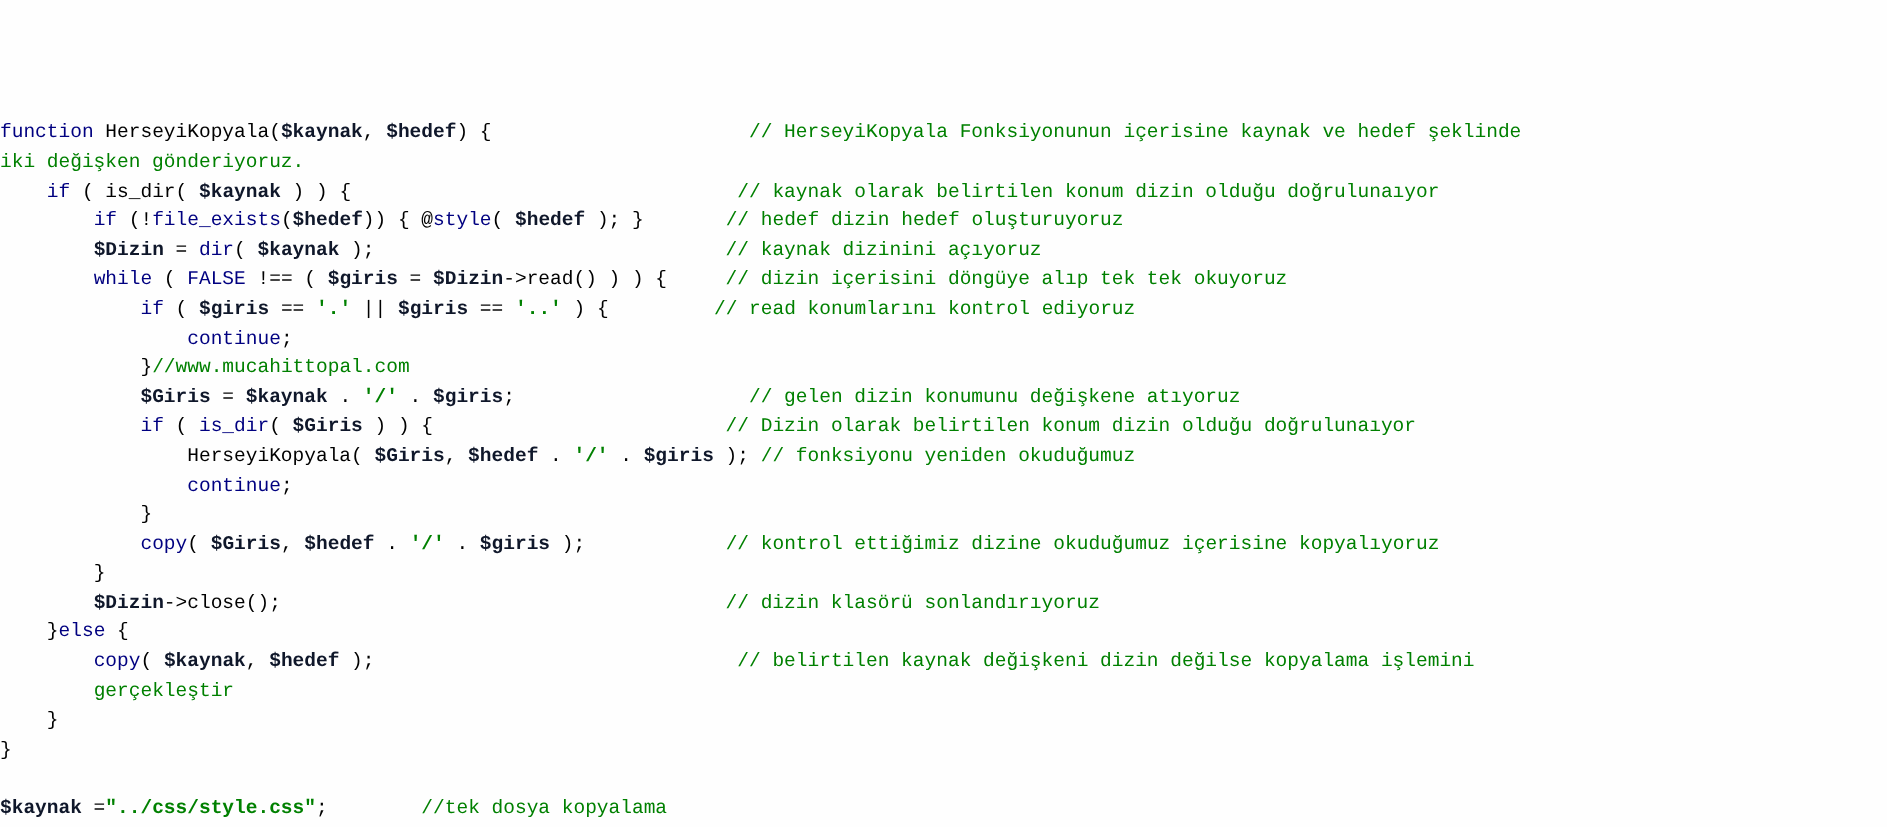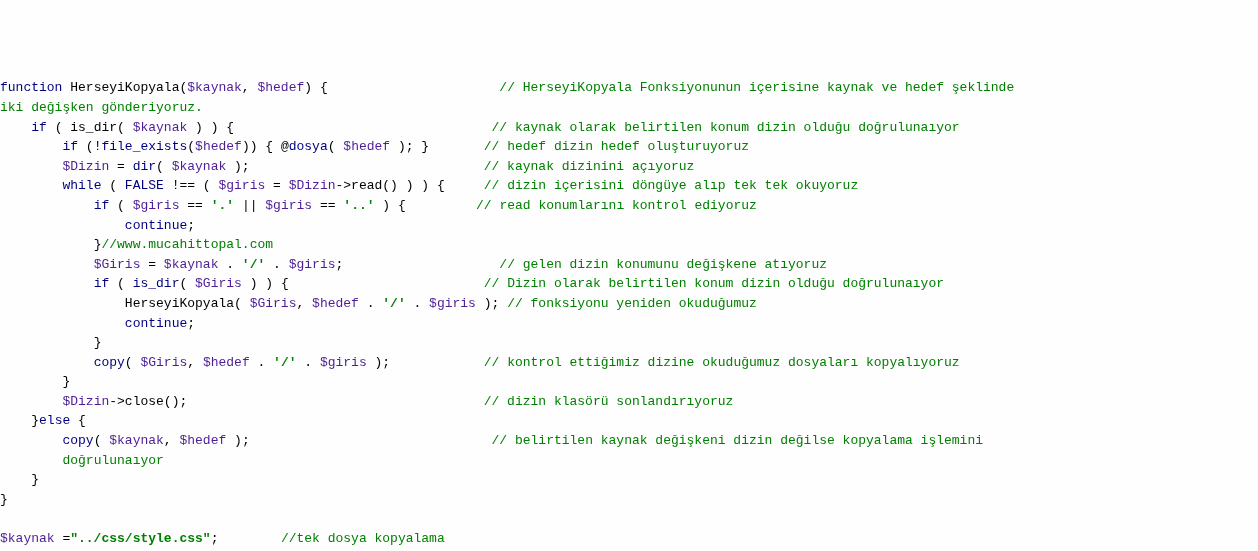--- a/index.html
+++ b/index.html
@@ -7,49 +7,49 @@
     padding: 0;
     font-family: Consolas, "Courier New", monospace;
     font-size: 13px;
     line-height: 19.6px;
     background: #fefefe;
     color: #000;
     white-space: pre;
     width: 1258px;
   }
   .kw { color: #000080; font-weight: normal; }
-  .var { color: #4c1d95; font-weight: normal; }
+  .var { color: #0f172a; font-weight: bold; }
   .str { color: #008000; font-weight: bold; }
   .com { color: #008000; }
 </style>
 </head>
 <body>
 
 
 
 <div><span><span class="kw">function</span><span> HerseyiKopyala(</span><span class="var">$kaynak</span><span>, </span><span class="var">$hedef</span><span>) {</span><span>                      </span><span class="com">// HerseyiKopyala Fonksiyonunun içerisine kaynak ve hedef şeklinde</span></span>
 <span><span class="com">iki değişken gönderiyoruz.</span></span>
 <span><span>    </span><span class="kw">if</span><span> ( is_dir( </span><span class="var">$kaynak</span><span> ) ) {</span><span>                                 </span><span class="com">// kaynak olarak belirtilen konum dizin olduğu doğrulunaıyor</span></span>
-<span><span>        </span><span class="kw">if</span><span> (!</span><span class="kw">file_exists</span><span>(</span><span class="var">$hedef</span><span>)) { @</span><span class="kw">dosya</span><span>( </span><span class="var">$hedef</span><span> ); }</span><span>       </span><span class="com">// hedef dizin hedef oluşturuyoruz</span></span>
+<span><span>        </span><span class="kw">if</span><span> (!</span><span class="kw">file_exists</span><span>(</span><span class="var">$hedef</span><span>)) { @</span><span class="kw">style</span><span>( </span><span class="var">$hedef</span><span> ); }</span><span>       </span><span class="com">// hedef dizin hedef oluşturuyoruz</span></span>
 <span><span>        </span><span class="var">$Dizin</span><span> = </span><span class="kw">dir</span><span>( </span><span class="var">$kaynak</span><span> );</span><span>                              </span><span class="com">// kaynak dizinini açıyoruz</span></span>
 <span><span>        </span><span class="kw">while</span><span> ( </span><span class="kw">FALSE</span><span> !== ( </span><span class="var">$giris</span><span> = </span><span class="var">$Dizin</span><span>-&gt;read() ) ) {</span><span>     </span><span class="com">// dizin içerisini döngüye alıp tek tek okuyoruz</span></span>
 <span><span>            </span><span class="kw">if</span><span> ( </span><span class="var">$giris</span><span> == </span><span class="str">'.'</span><span> || </span><span class="var">$giris</span><span> == </span><span class="str">'..'</span><span> ) {</span><span>         </span><span class="com">// read konumlarını kontrol ediyoruz</span></span>
 <span><span>                </span><span class="kw">continue</span><span>;</span></span>
 <span><span>            </span><span>}</span><span class="com">//www.mucahittopal.com</span></span>
 <span><span>            </span><span class="var">$Giris</span><span> = </span><span class="var">$kaynak</span><span> . </span><span class="str">'/'</span><span> . </span><span class="var">$giris</span><span>;</span><span>                    </span><span class="com">// gelen dizin konumunu değişkene atıyoruz</span></span>
 <span><span>            </span><span class="kw">if</span><span> ( </span><span class="kw">is_dir</span><span>( </span><span class="var">$Giris</span><span> ) ) {</span><span>                         </span><span class="com">// Dizin olarak belirtilen konum dizin olduğu doğrulunaıyor</span></span>
 <span><span>                </span><span>HerseyiKopyala( </span><span class="var">$Giris</span><span>, </span><span class="var">$hedef</span><span> . </span><span class="str">'/'</span><span> . </span><span class="var">$giris</span><span> ); </span><span class="com">// fonksiyonu yeniden okuduğumuz</span></span>
 <span><span>                </span><span class="kw">continue</span><span>;</span></span>
 <span><span>            </span><span>}</span></span>
-<span><span>            </span><span class="kw">copy</span><span>( </span><span class="var">$Giris</span><span>, </span><span class="var">$hedef</span><span> . </span><span class="str">'/'</span><span> . </span><span class="var">$giris</span><span> );</span><span>            </span><span class="com">// kontrol ettiğimiz dizine okuduğumuz dosyaları kopyalıyoruz</span></span>
+<span><span>            </span><span class="kw">copy</span><span>( </span><span class="var">$Giris</span><span>, </span><span class="var">$hedef</span><span> . </span><span class="str">'/'</span><span> . </span><span class="var">$giris</span><span> );</span><span>            </span><span class="com">// kontrol ettiğimiz dizine okuduğumuz içerisine kopyalıyoruz</span></span>
 <span><span>        </span><span>}</span></span>
 <span><span>        </span><span class="var">$Dizin</span><span>-&gt;close();</span><span>                                      </span><span class="com">// dizin klasörü sonlandırıyoruz</span></span>
 <span><span>    </span><span>}</span><span class="kw">else</span><span> {</span></span>
 <span><span>        </span><span class="kw">copy</span><span>( </span><span class="var">$kaynak</span><span>, </span><span class="var">$hedef</span><span> );</span><span>                               </span><span class="com">// belirtilen kaynak değişkeni dizin değilse kopyalama işlemini</span></span>
-<span><span>        </span><span class="com">doğrulunaıyor</span></span>
+<span><span>        </span><span class="com">gerçekleştir</span></span>
 <span><span>    </span><span>}</span></span>
 <span><span>}</span></span>
 <span><span></span></span>
 <span><span class="var">$kaynak</span><span> =</span><span class="str">"../css/style.css"</span><span>;</span><span>        </span><span class="com">//tek dosya kopyalama</span></span>
 <span><span class="var">$kaynak</span><span> =</span><span class="str">"../css/"</span><span>;</span><span>                 </span><span class="com">//tüm klasörü kopyalama</span></span>
 
 </div>
 
 
 

